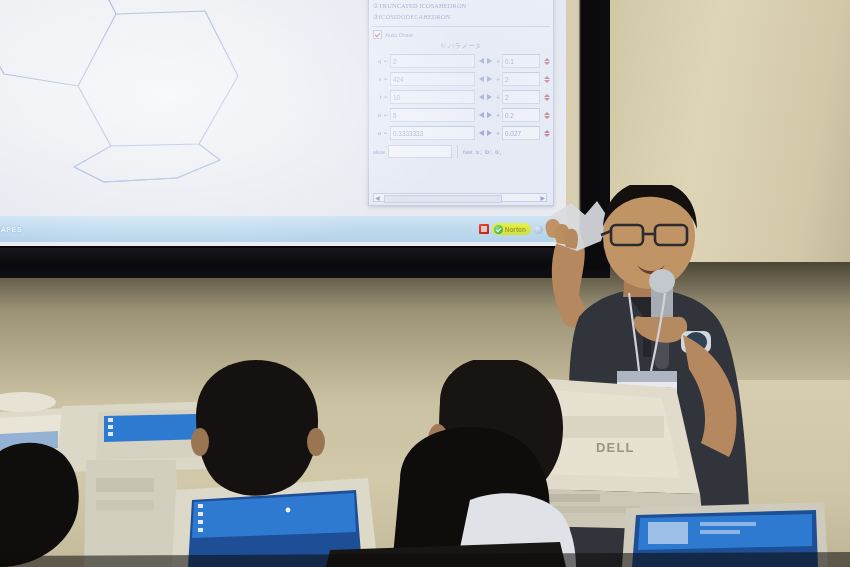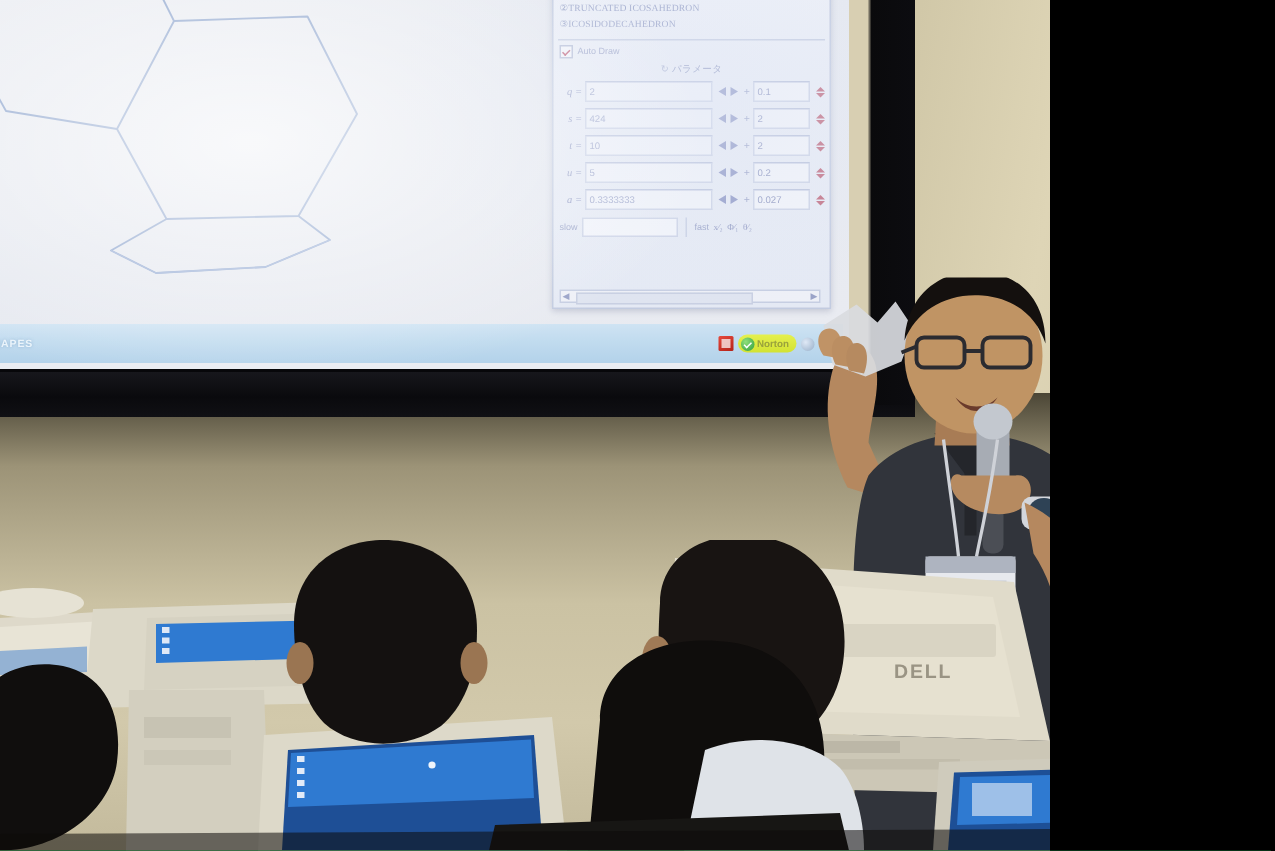--- a/index.html
+++ b/index.html
@@ -1,21 +1,21 @@
 <!DOCTYPE html>
 <html><head>
 <meta charset="utf-8">
 <title>Lecture Hall Projection — GRAPES Polyhedron Demo</title>
 <style>
   html,body{margin:0;padding:0;background:#000;}
   body{font-family:"Liberation Sans",sans-serif;}
 
   #scene{
-    position:relative;width:700px;height:567px;overflow:hidden;
-    background:#22c55e;
+    position:relative;width:850px;height:567px;overflow:hidden;
+    background:#a3a3a3;
   }
 
   
   .wall{
     position:absolute;left:0;top:0;width:850px;height:567px;
     background:
       radial-gradient(ellipse 700px 420px at 70% 42%, #d6cdae 0%, #c6bd9d 45%, #a99f80 100%);
   }
   .wall-right{
     position:absolute;left:598px;top:0;width:252px;height:430px;

